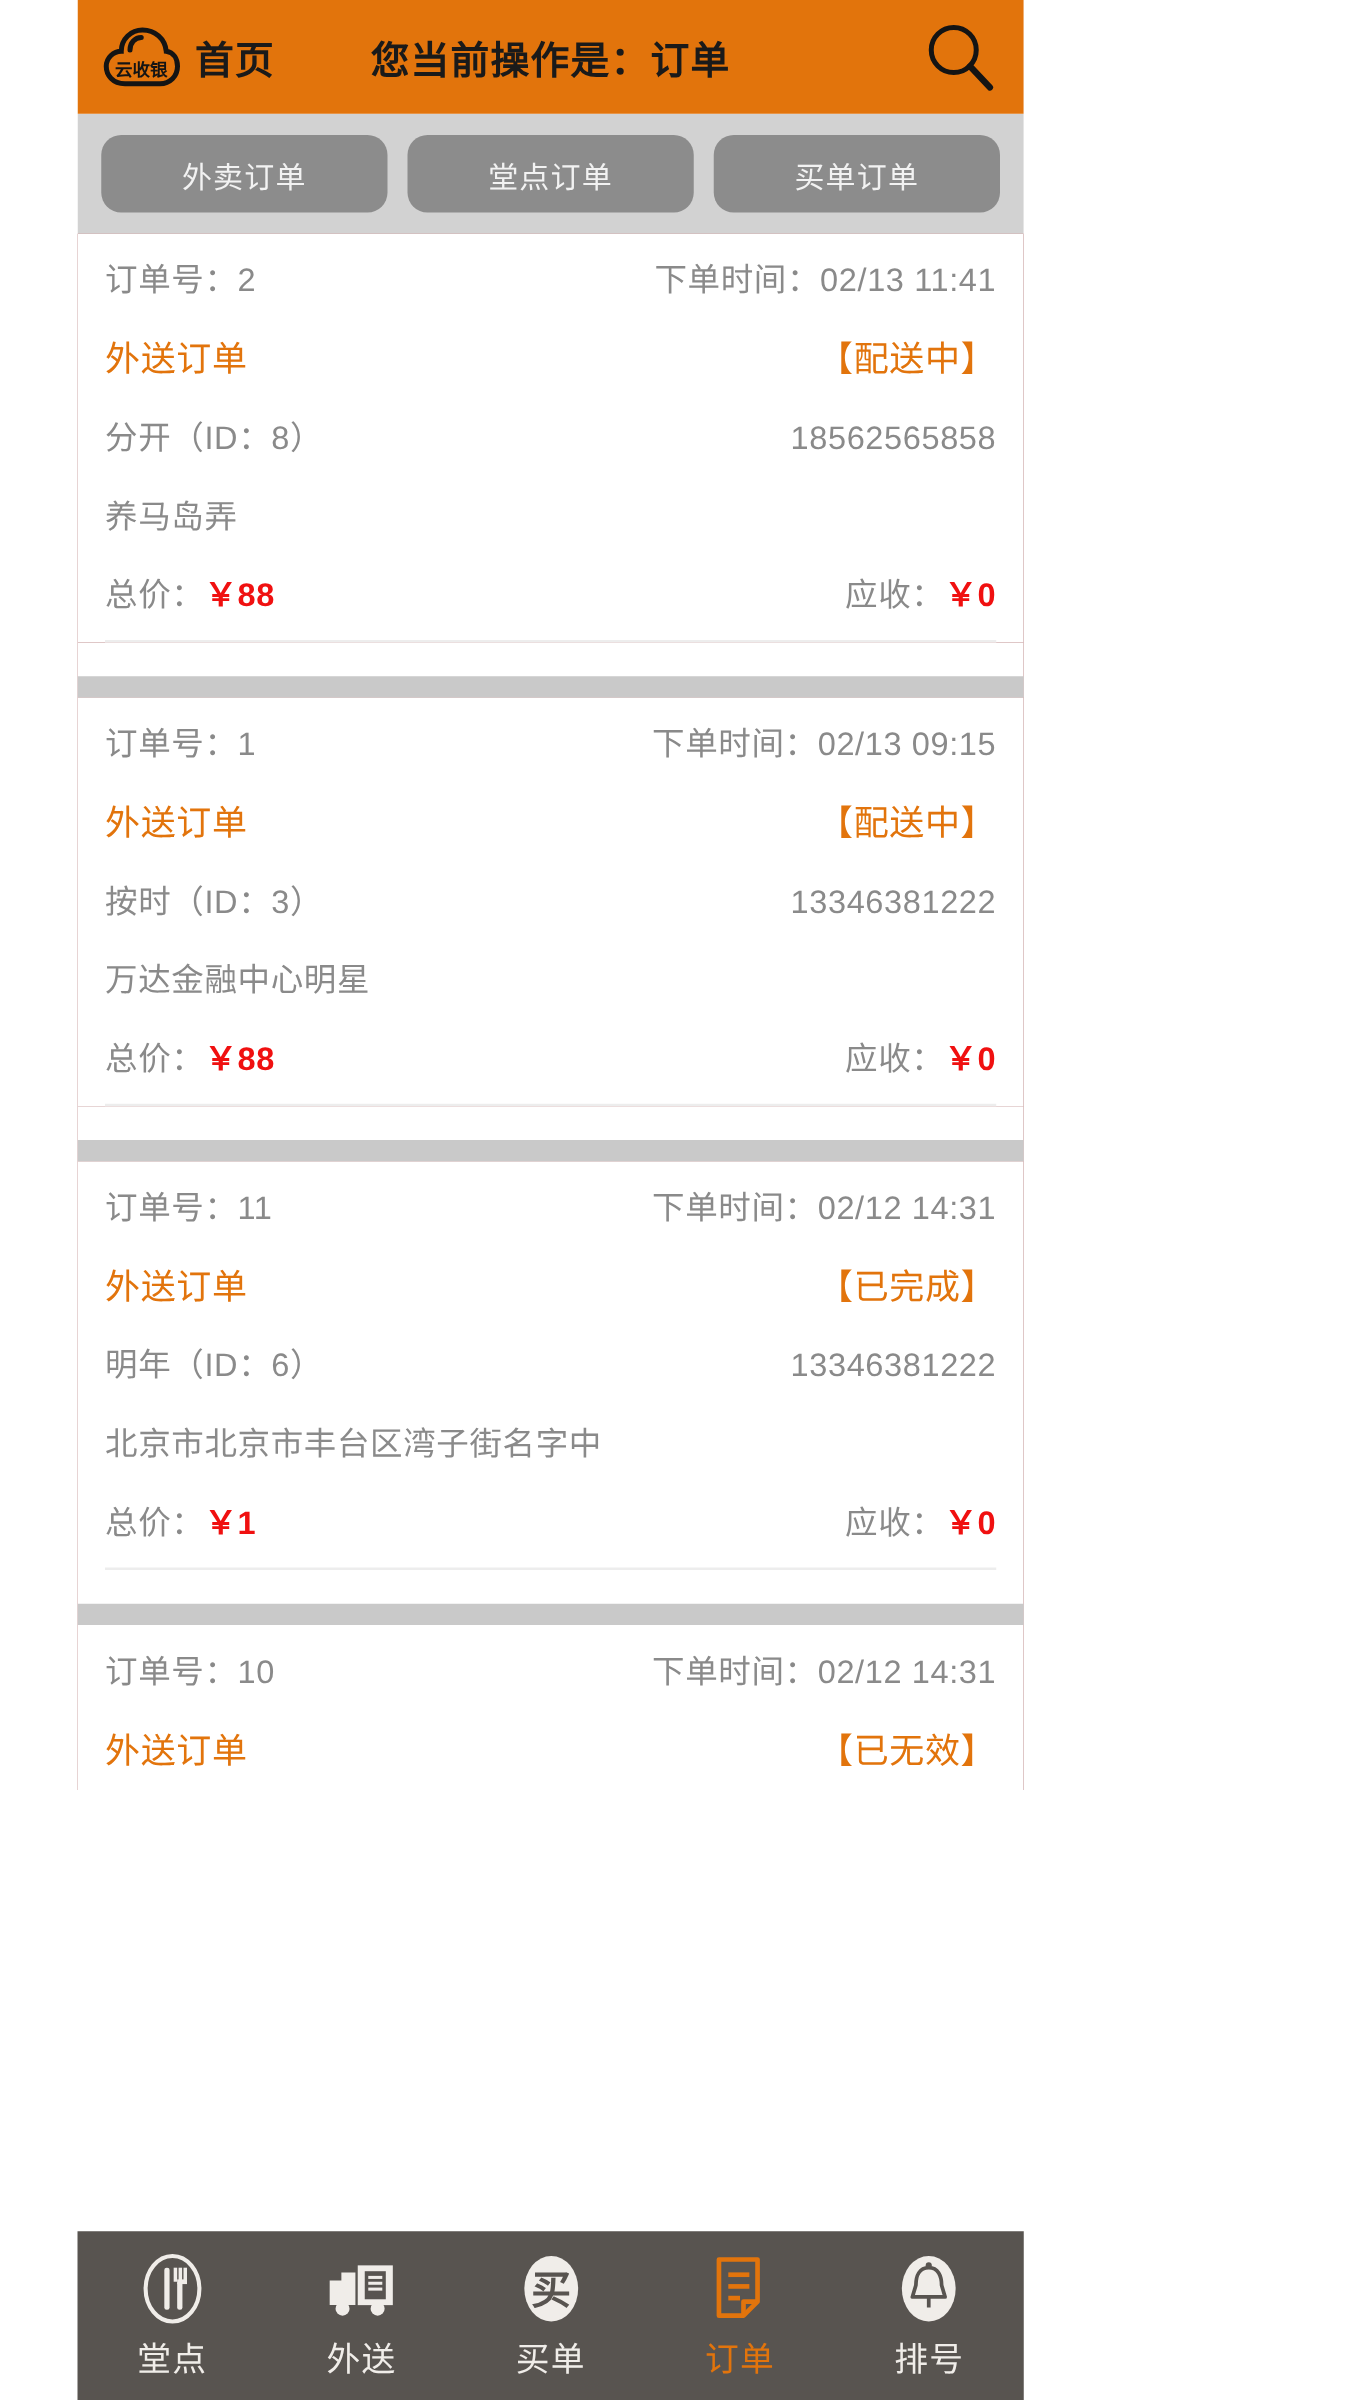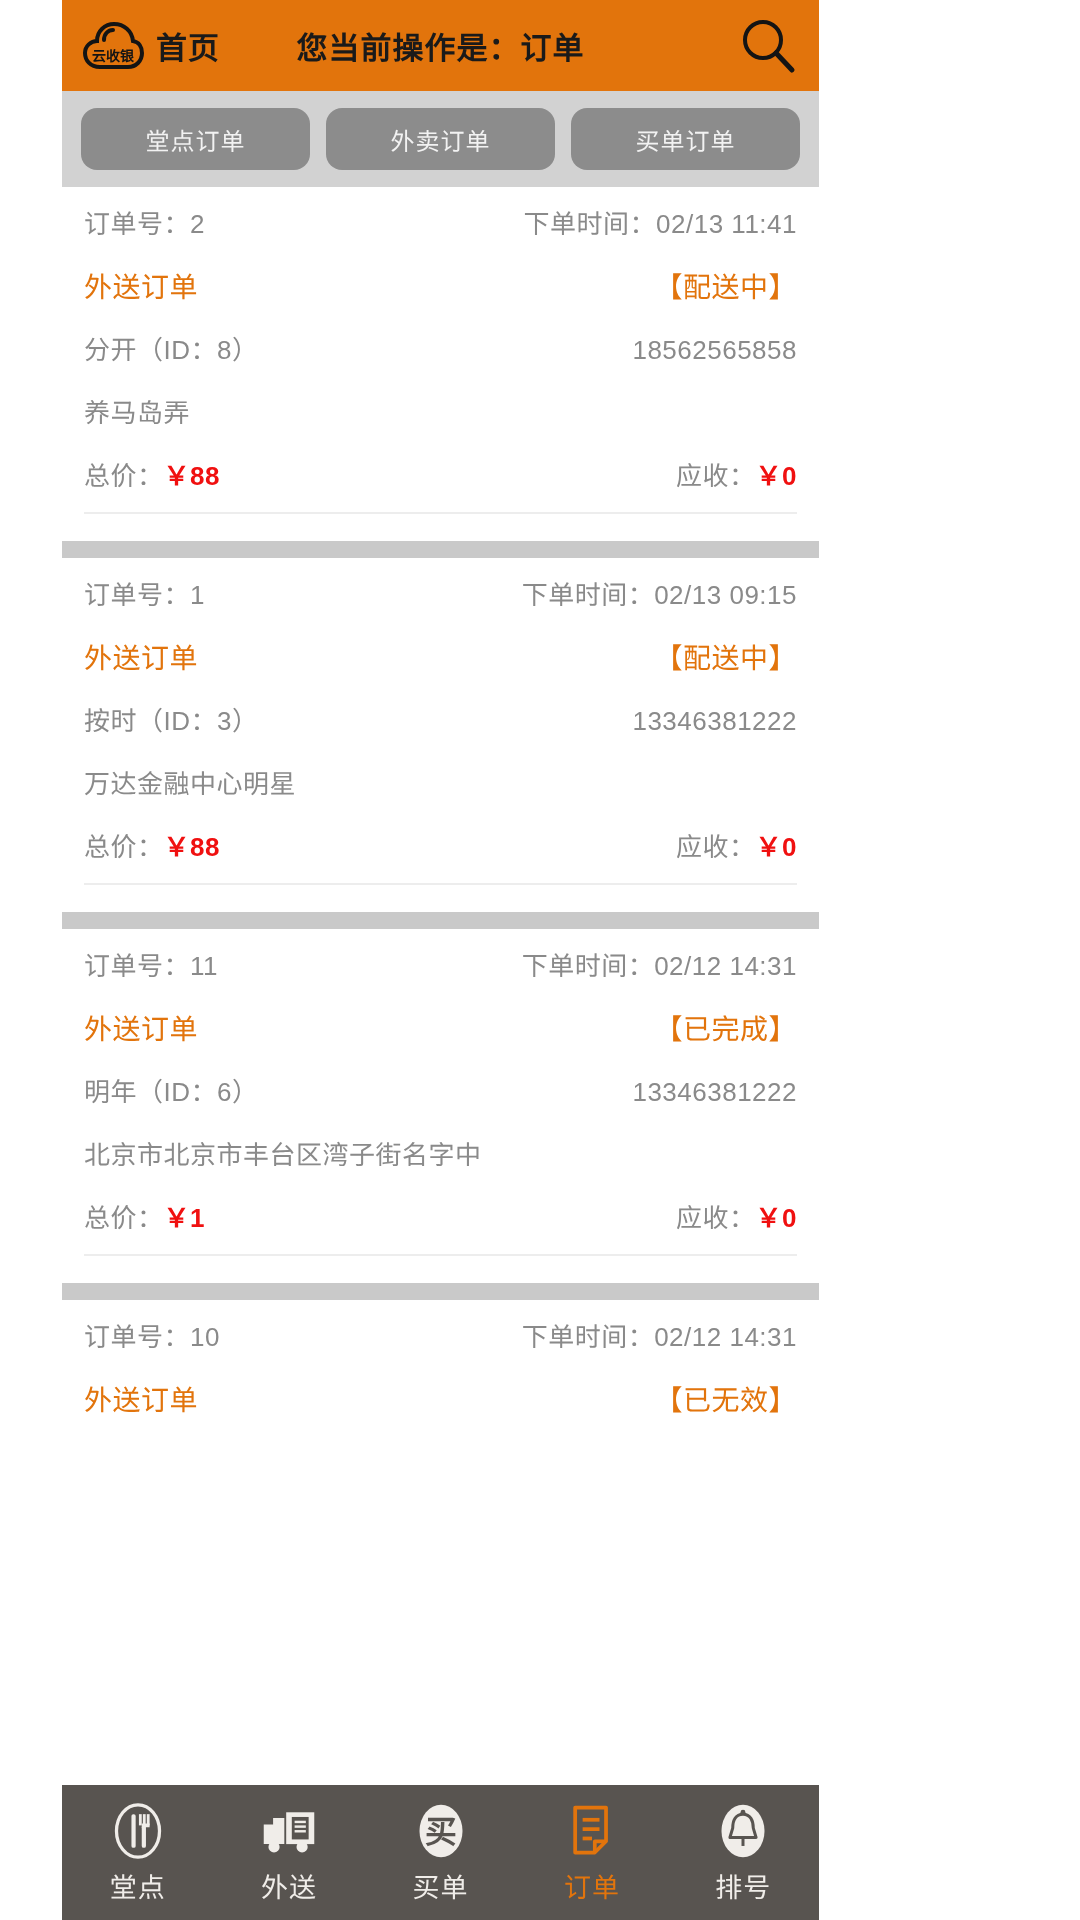--- a/index.html
+++ b/index.html
@@ -192,22 +192,22 @@
     <div class="header-title">您当前操作是：订单</div>
     <div class="search-btn">
       <svg viewBox="0 0 58 58" width="58" height="58" xmlns="http://www.w3.org/2000/svg">
         <circle cx="24" cy="23" r="18" fill="none" stroke="#141414" stroke-width="4"></circle>
         <line x1="37" y1="36" x2="53" y2="53" stroke="#141414" stroke-width="5" stroke-linecap="round"></line>
       </svg>
     </div>
   </div>
 
   <div class="tabbar">
+    <div class="tab">外卖订单</div>
     <div class="tab">堂点订单</div>
-    <div class="tab">外卖订单</div>
     <div class="tab">买单订单</div>
   </div>
 
   <div class="list">
 
     <div class="card">
       <div class="row">
         <span class="lbl"><span>订单号：</span><span class="val">2</span></span>
         <span class="lbl"><span>下单时间：</span><span class="val">02/13 11:41</span></span>
       </div>

